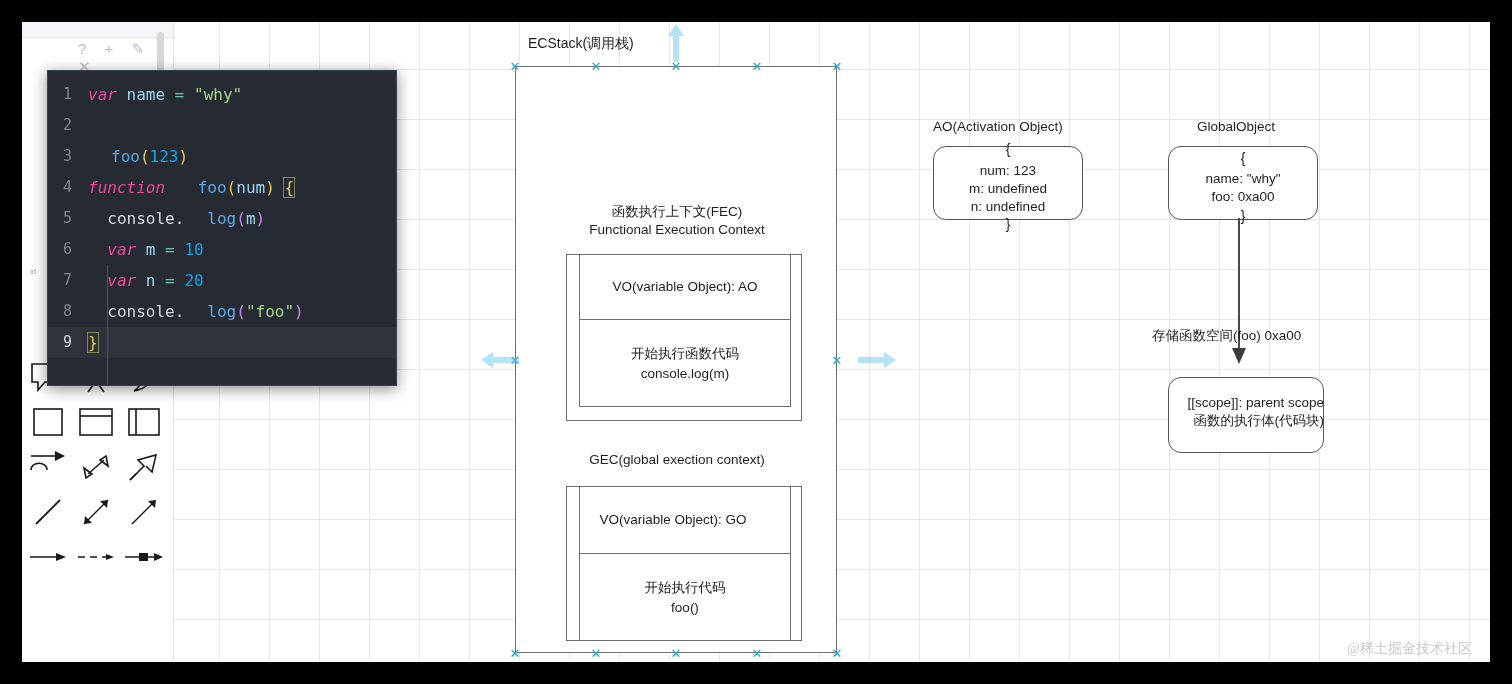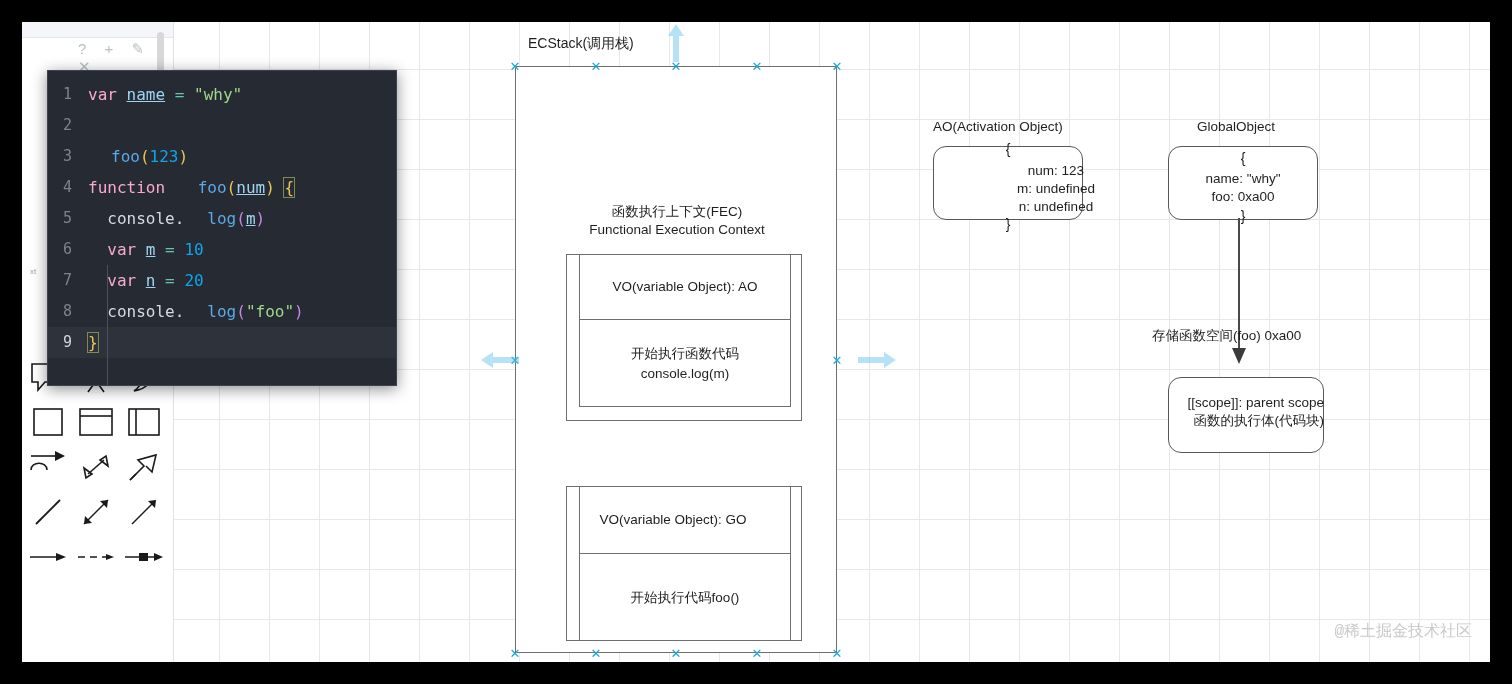--- a/index.html
+++ b/index.html
@@ -80,22 +80,22 @@
     font-size: 16px; line-height: 31px;
     white-space: pre;
   }
   .ln {
     width: 40px; text-align: right; padding-right: 16px;
     color: #7c838f; font-size: 15px; flex: none;
   }
   .code-line.active { background: #2d323b; }
   .code-line.active .ln { color: #cfd4dc; }
   .cd { color: #d6dae2; }
-  .k-kw   { color: #f9a8d4; }
-  .k-var  { color: #9fd4f0; text-decoration: underline; }
+  .k-kw   { color: #ec4899; font-style: italic; }
+  .k-var  { color: #9fd4f0; }
   .k-op   { color: #69c0b8; }
   .k-str  { color: #9fd88a; }
   .k-fn   { color: #5aa9e6; margin-left: 23px; }
   .k-num  { color: #0ea5e9; }
   .k-par  { color: #e8c55a; }
   .k-parp { color: #c586e0; }
   .brace-box {
     outline: 1px solid #7f8a55; color: #e8c55a;
   }
   .indent-guide {
@@ -136,23 +136,23 @@
   .dirarrow { position: absolute; opacity: .45; }
 
   
   .wm-center {
     position: absolute; left: 1195px; top: 398px;
     font-size: 24px; color: #d2d2d2; white-space: nowrap;
     font-family: "Liberation Sans", sans-serif;
     letter-spacing: 1px; opacity: .85; pointer-events: none;
   }
   .wm-corner {
-    position: absolute; right: 18px; bottom: 20px;
-    font-size: 16px; color: #c9c9c9; white-space: nowrap;
-    font-family: Liberation Mono, monospace;
+    position: absolute; right: 18px; bottom: 4px;
+    font-size: 14px; color: #c9c9c9; white-space: nowrap;
+    font-family: Liberation Serif, serif;
   }
 </style>
 </head>
 <body>
 
 <div id="root">
 
   <div class="canvas">
 
     <div class="lbl" style="left:506px; top:12px; font-size:14px;">ECStack(调用栈)</div>
@@ -166,34 +166,35 @@
 
     <div class="box thin" style="left:557px; top:232px; width:212px; height:153px;"></div>
 
     <div style="position:absolute; left:557px; top:297px; width:212px; height:1.3px; background:#6f6f6f;"></div>
     <div class="lbl ctr" style="left:557px; top:232px; width:212px; height:65px;">VO(variable Object): AO</div>
     <div class="lbl ctr" style="left:557px; top:298px; width:212px; height:87px; flex-direction:column;">
       <span>开始执行函数代码</span>
       <span>console.log(m)</span>
     </div>
 
+    <div class="lbl ctr" style="left:530px; top:428px; width:250px;">GEC(global exection context)</div>
 
     <div class="box thin" style="left:544px; top:464px; width:236px; height:155px;"></div>
     <div class="box thin" style="left:557px; top:464px; width:212px; height:155px;"></div>
     <div style="position:absolute; left:557px; top:531px; width:212px; height:1.3px; background:#6f6f6f;"></div>
     <div class="lbl ctr" style="left:557px; top:464px; width:188px; height:67px;">VO(variable Object): GO</div>
-    <div class="lbl ctr" style="left:557px; top:532px; width:212px; height:87px; flex-direction:row;">
+    <div class="lbl ctr" style="left:557px; top:532px; width:212px; height:87px; flex-direction:column;">
       <span>开始执行代码</span>
       <span>foo()</span>
     </div>
 
     <div class="lbl" style="left:911px; top:96px;">AO(Activation Object)</div>
     <div class="rbox" style="left:911px; top:124px; width:150px; height:74px;"></div>
     <div class="lbl ctr" style="left:911px; top:117px; width:150px; font-size:14px;">{</div>
-    <div class="lbl" style="left:911px; top:140px; width:150px; text-align:center;margin-left:48px;">
+    <div class="lbl" style="left:911px; top:140px; width:150px; text-align:center;">
       <div>num: 123</div>
       <div>m: undefined</div>
       <div>n: undefined</div>
     </div>
     <div class="lbl ctr" style="left:911px; top:192px; width:150px; font-size:14px;">}</div>
 
     <div class="lbl" style="left:1175px; top:96px;">GlobalObject</div>
     <div class="rbox" style="left:1146px; top:124px; width:150px; height:74px;"></div>
     <div class="lbl ctr" style="left:1146px; top:126px; width:150px; font-size:14px;">{</div>
     <div class="lbl" style="left:1146px; top:148px; width:150px; text-align:center;">

